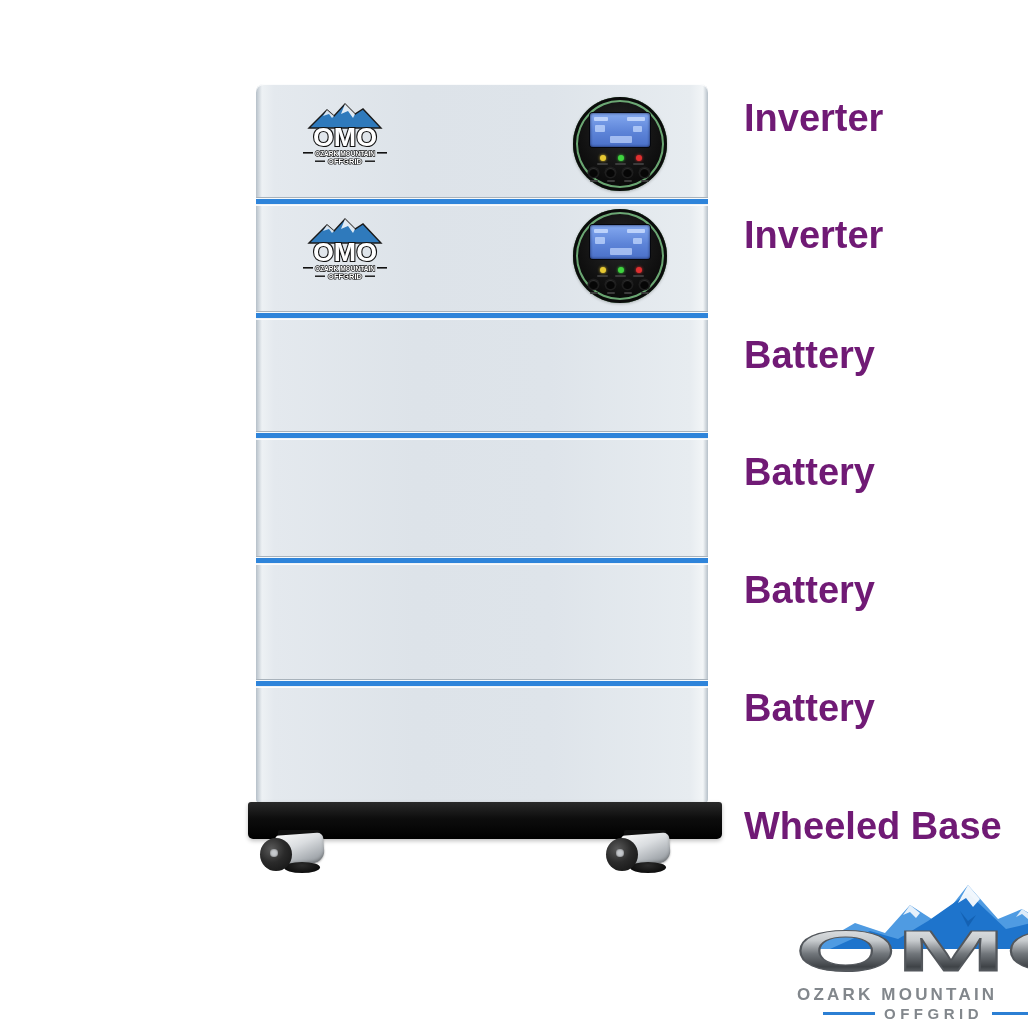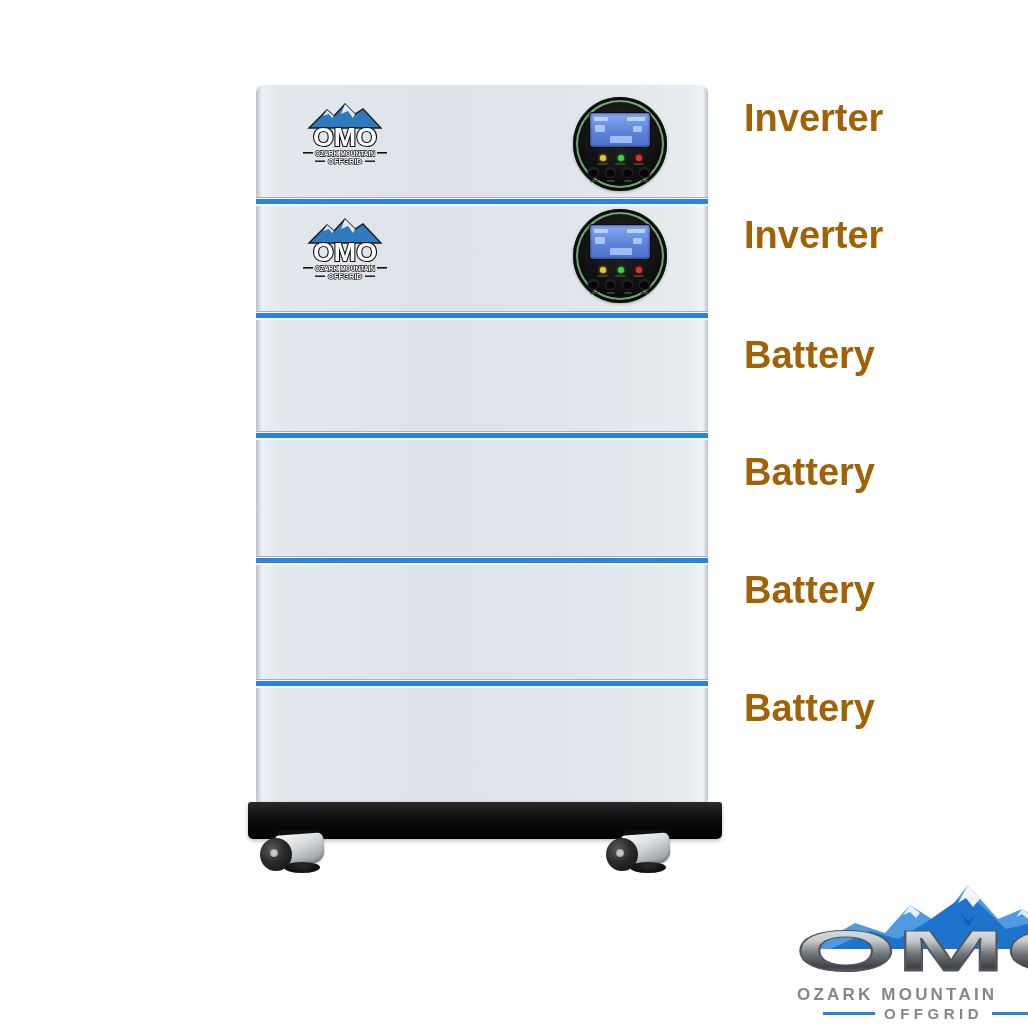--- a/index.html
+++ b/index.html
@@ -58,21 +58,21 @@
     box-shadow:inset 0 -2px 3px rgba(0,0,0,.25),0 1px 2px rgba(0,0,0,.3);}
   .caster .wheel{position:absolute;left:0;top:8px;width:32px;height:33px;border-radius:50%;
     background:radial-gradient(circle at 36% 34%,#5a5a5a 0%,#2a2a2a 45%,#101010 100%);}
   .caster .hub{position:absolute;left:10px;top:19px;width:8px;height:8px;border-radius:50%;
     background:#c7cace;box-shadow:inset 0 0 2px #555;}
   .caster .pad{position:absolute;left:24px;top:32px;width:36px;height:11px;
     background:radial-gradient(ellipse at 50% 30%,#2c2c2c,#0e0e0e 70%);border-radius:50%;}
 
   
   .callout{position:absolute;left:744px;font-size:38px;line-height:1;
-    font-weight:bold;color:#a16207;white-space:nowrap;}
+    font-weight:bold;color:#701a75;white-space:nowrap;}
 
   
   .footer-logo{position:absolute;left:795px;top:881px;width:233px;height:147px;}
   .footer-logo .mountain{position:absolute;left:15px;top:0;width:310px;height:72px;}
   .footer-logo .omo{position:absolute;left:-2px;top:38px;width:320px;height:64px;}
   .footer-logo .line1{position:absolute;left:2px;top:104px;width:330px;
     font-size:17px;font-weight:bold;letter-spacing:3.2px;color:#82878c;white-space:nowrap;}
   .footer-logo .line2-row{position:absolute;left:28px;top:124px;display:flex;
     align-items:center;gap:9px;}
   .footer-logo .bluebar{height:3px;background:#2b7fd4;}
@@ -191,20 +191,21 @@
         <span class="hub"></span>
     </div>
   </div>
 
   <div class="callout" style="top:99px;">Inverter</div>
   <div class="callout" style="top:216px;">Inverter</div>
   <div class="callout" style="top:336px;">Battery</div>
   <div class="callout" style="top:453px;">Battery</div>
   <div class="callout" style="top:571px;">Battery</div>
   <div class="callout" style="top:689px;">Battery</div>
+  <div class="callout" style="top:807px;">Wheeled Base</div>
 
   <div class="footer-logo">
     <svg class="mountain" viewBox="0 0 310 72">
       <polygon points="0,68 45,42 75,52 100,24 128,42 158,4 188,38 212,28 244,46 272,38 310,62 310,68" fill="#4f9be2"></polygon>
       <polygon points="20,68 60,50 88,58 118,40 158,12 196,48 230,40 262,54 310,68" fill="#1e74cc"></polygon>
       <polygon points="158,4 148,22 156,17 163,26 170,18" fill="#ffffff" opacity="0.92"></polygon>
       <polygon points="100,24 93,34 100,31 106,37 110,32" fill="#ffffff" opacity="0.85"></polygon>
       <polygon points="212,28 206,36 212,33 218,38 221,34" fill="#ffffff" opacity="0.8"></polygon>
       <polygon points="150,30 158,46 166,34 158,40" fill="#0f5aa8" opacity="0.7"></polygon>
     </svg>

